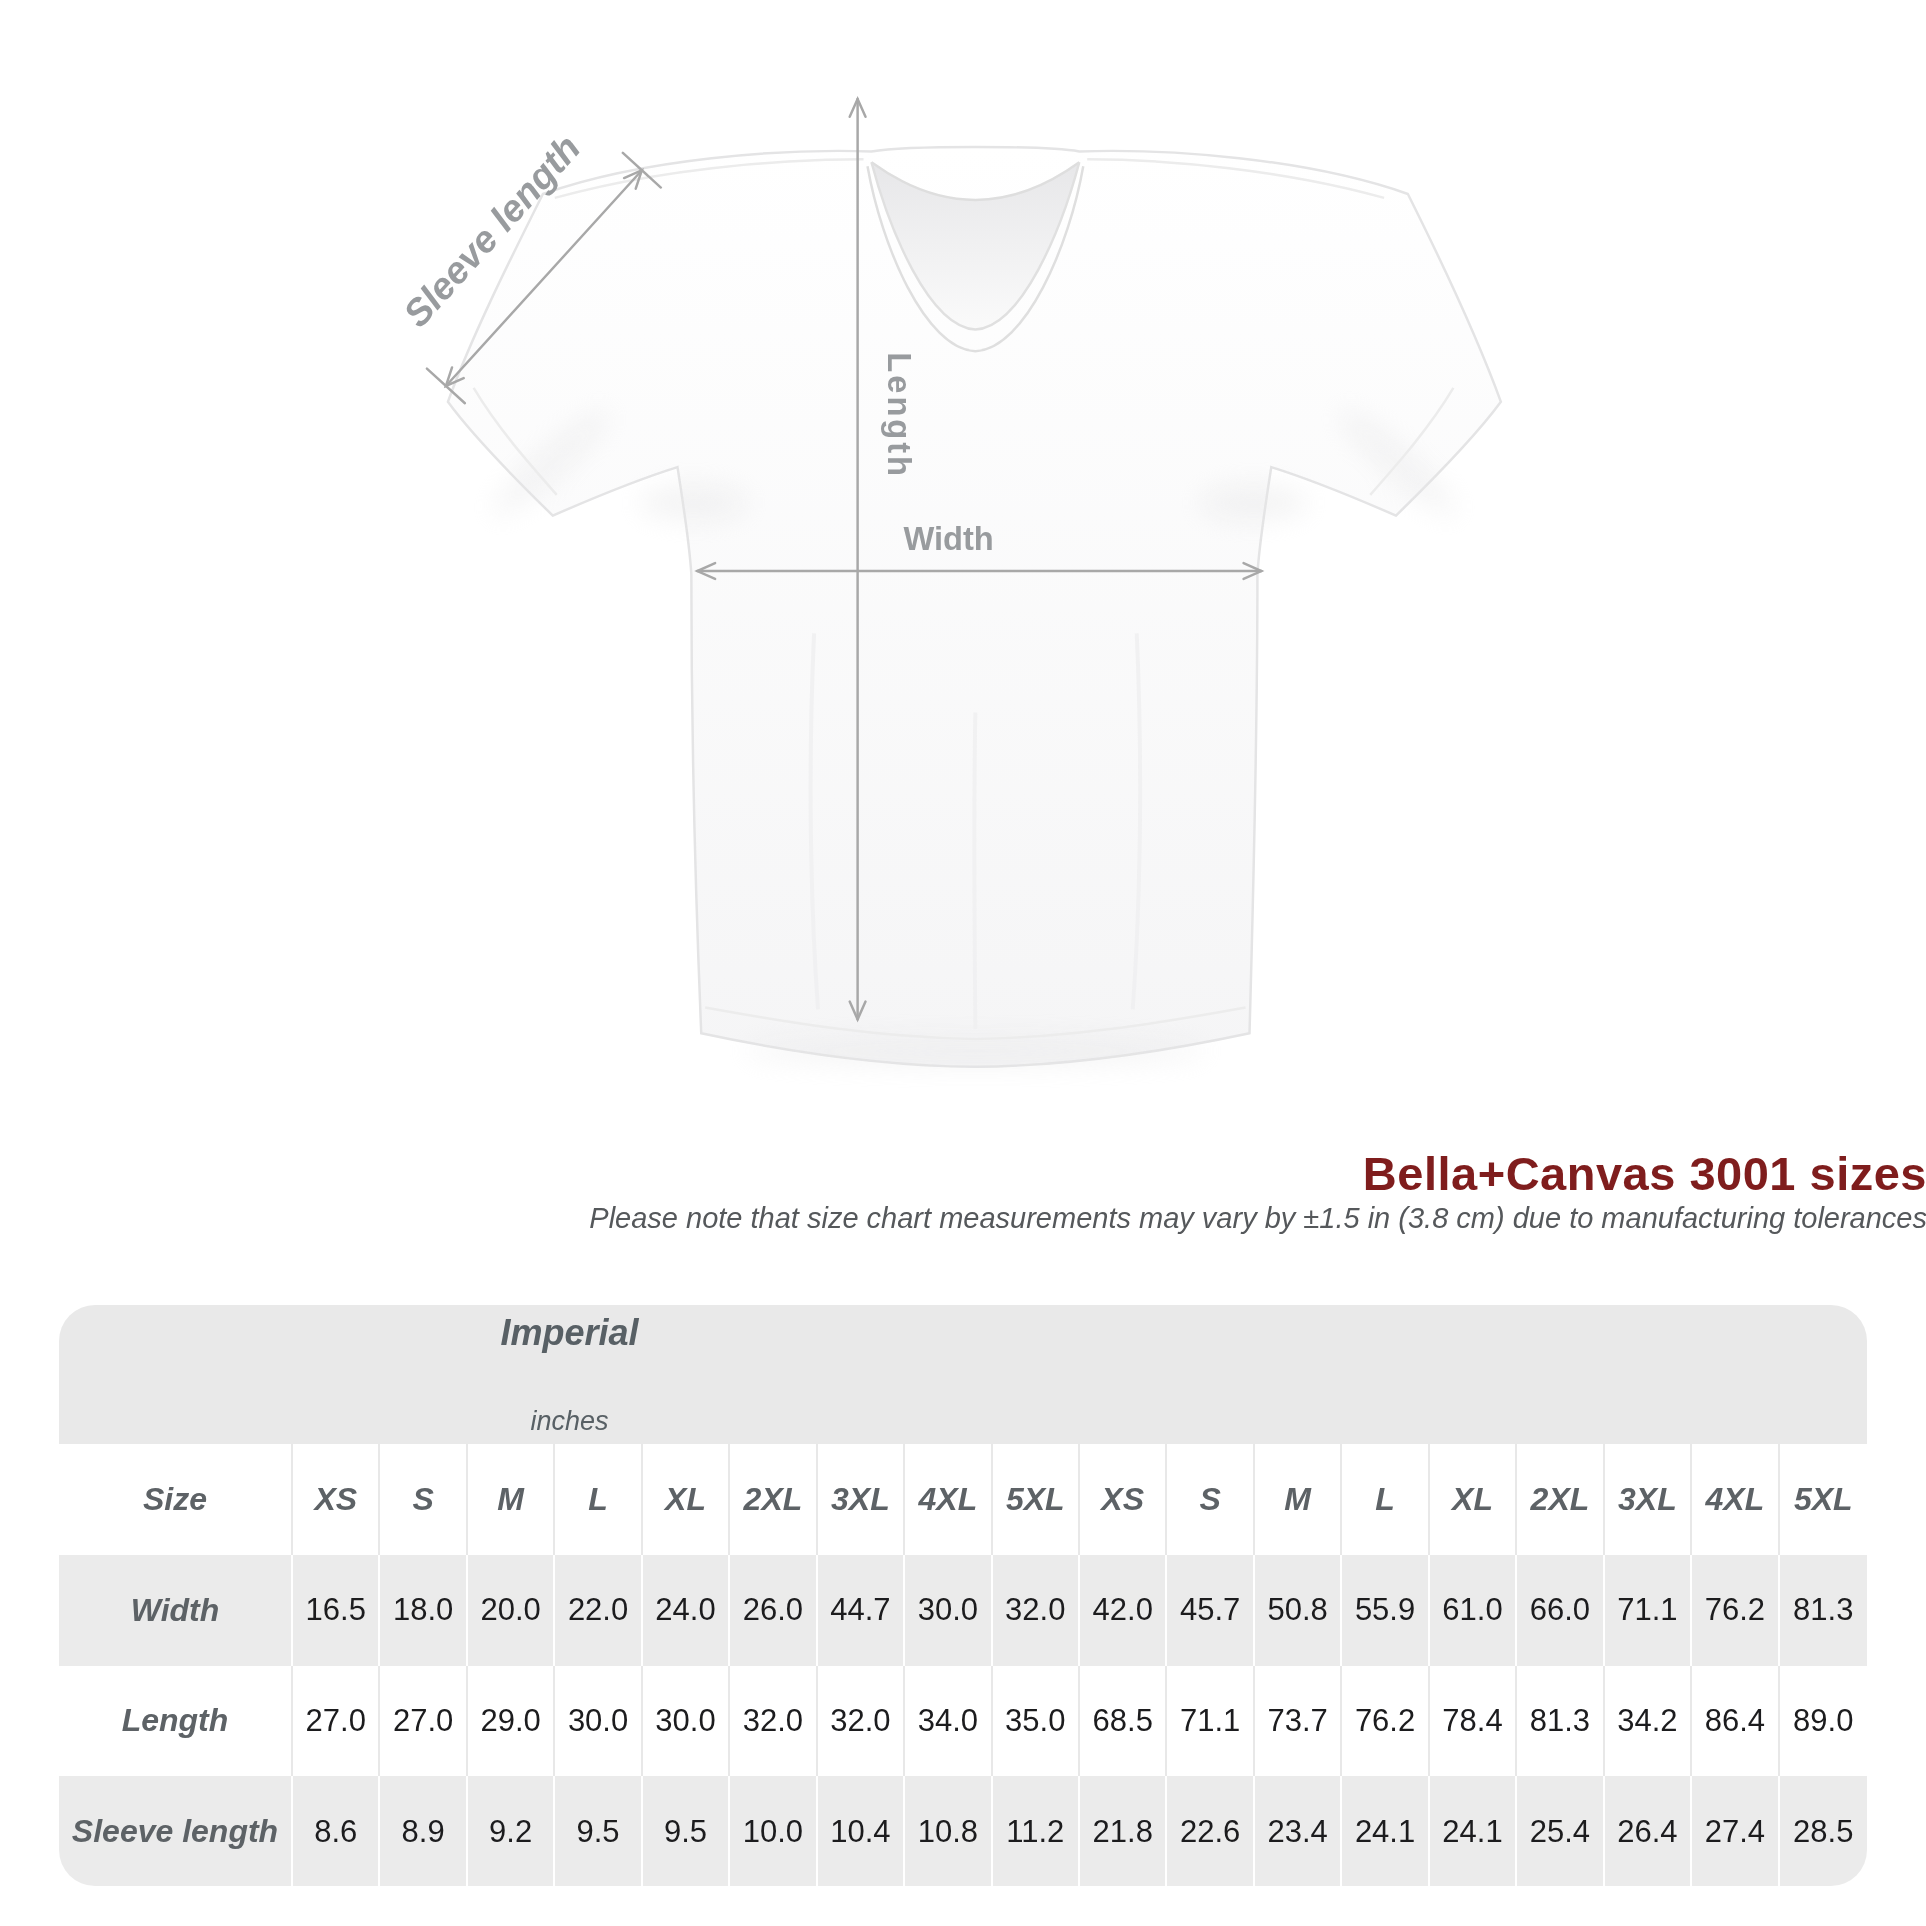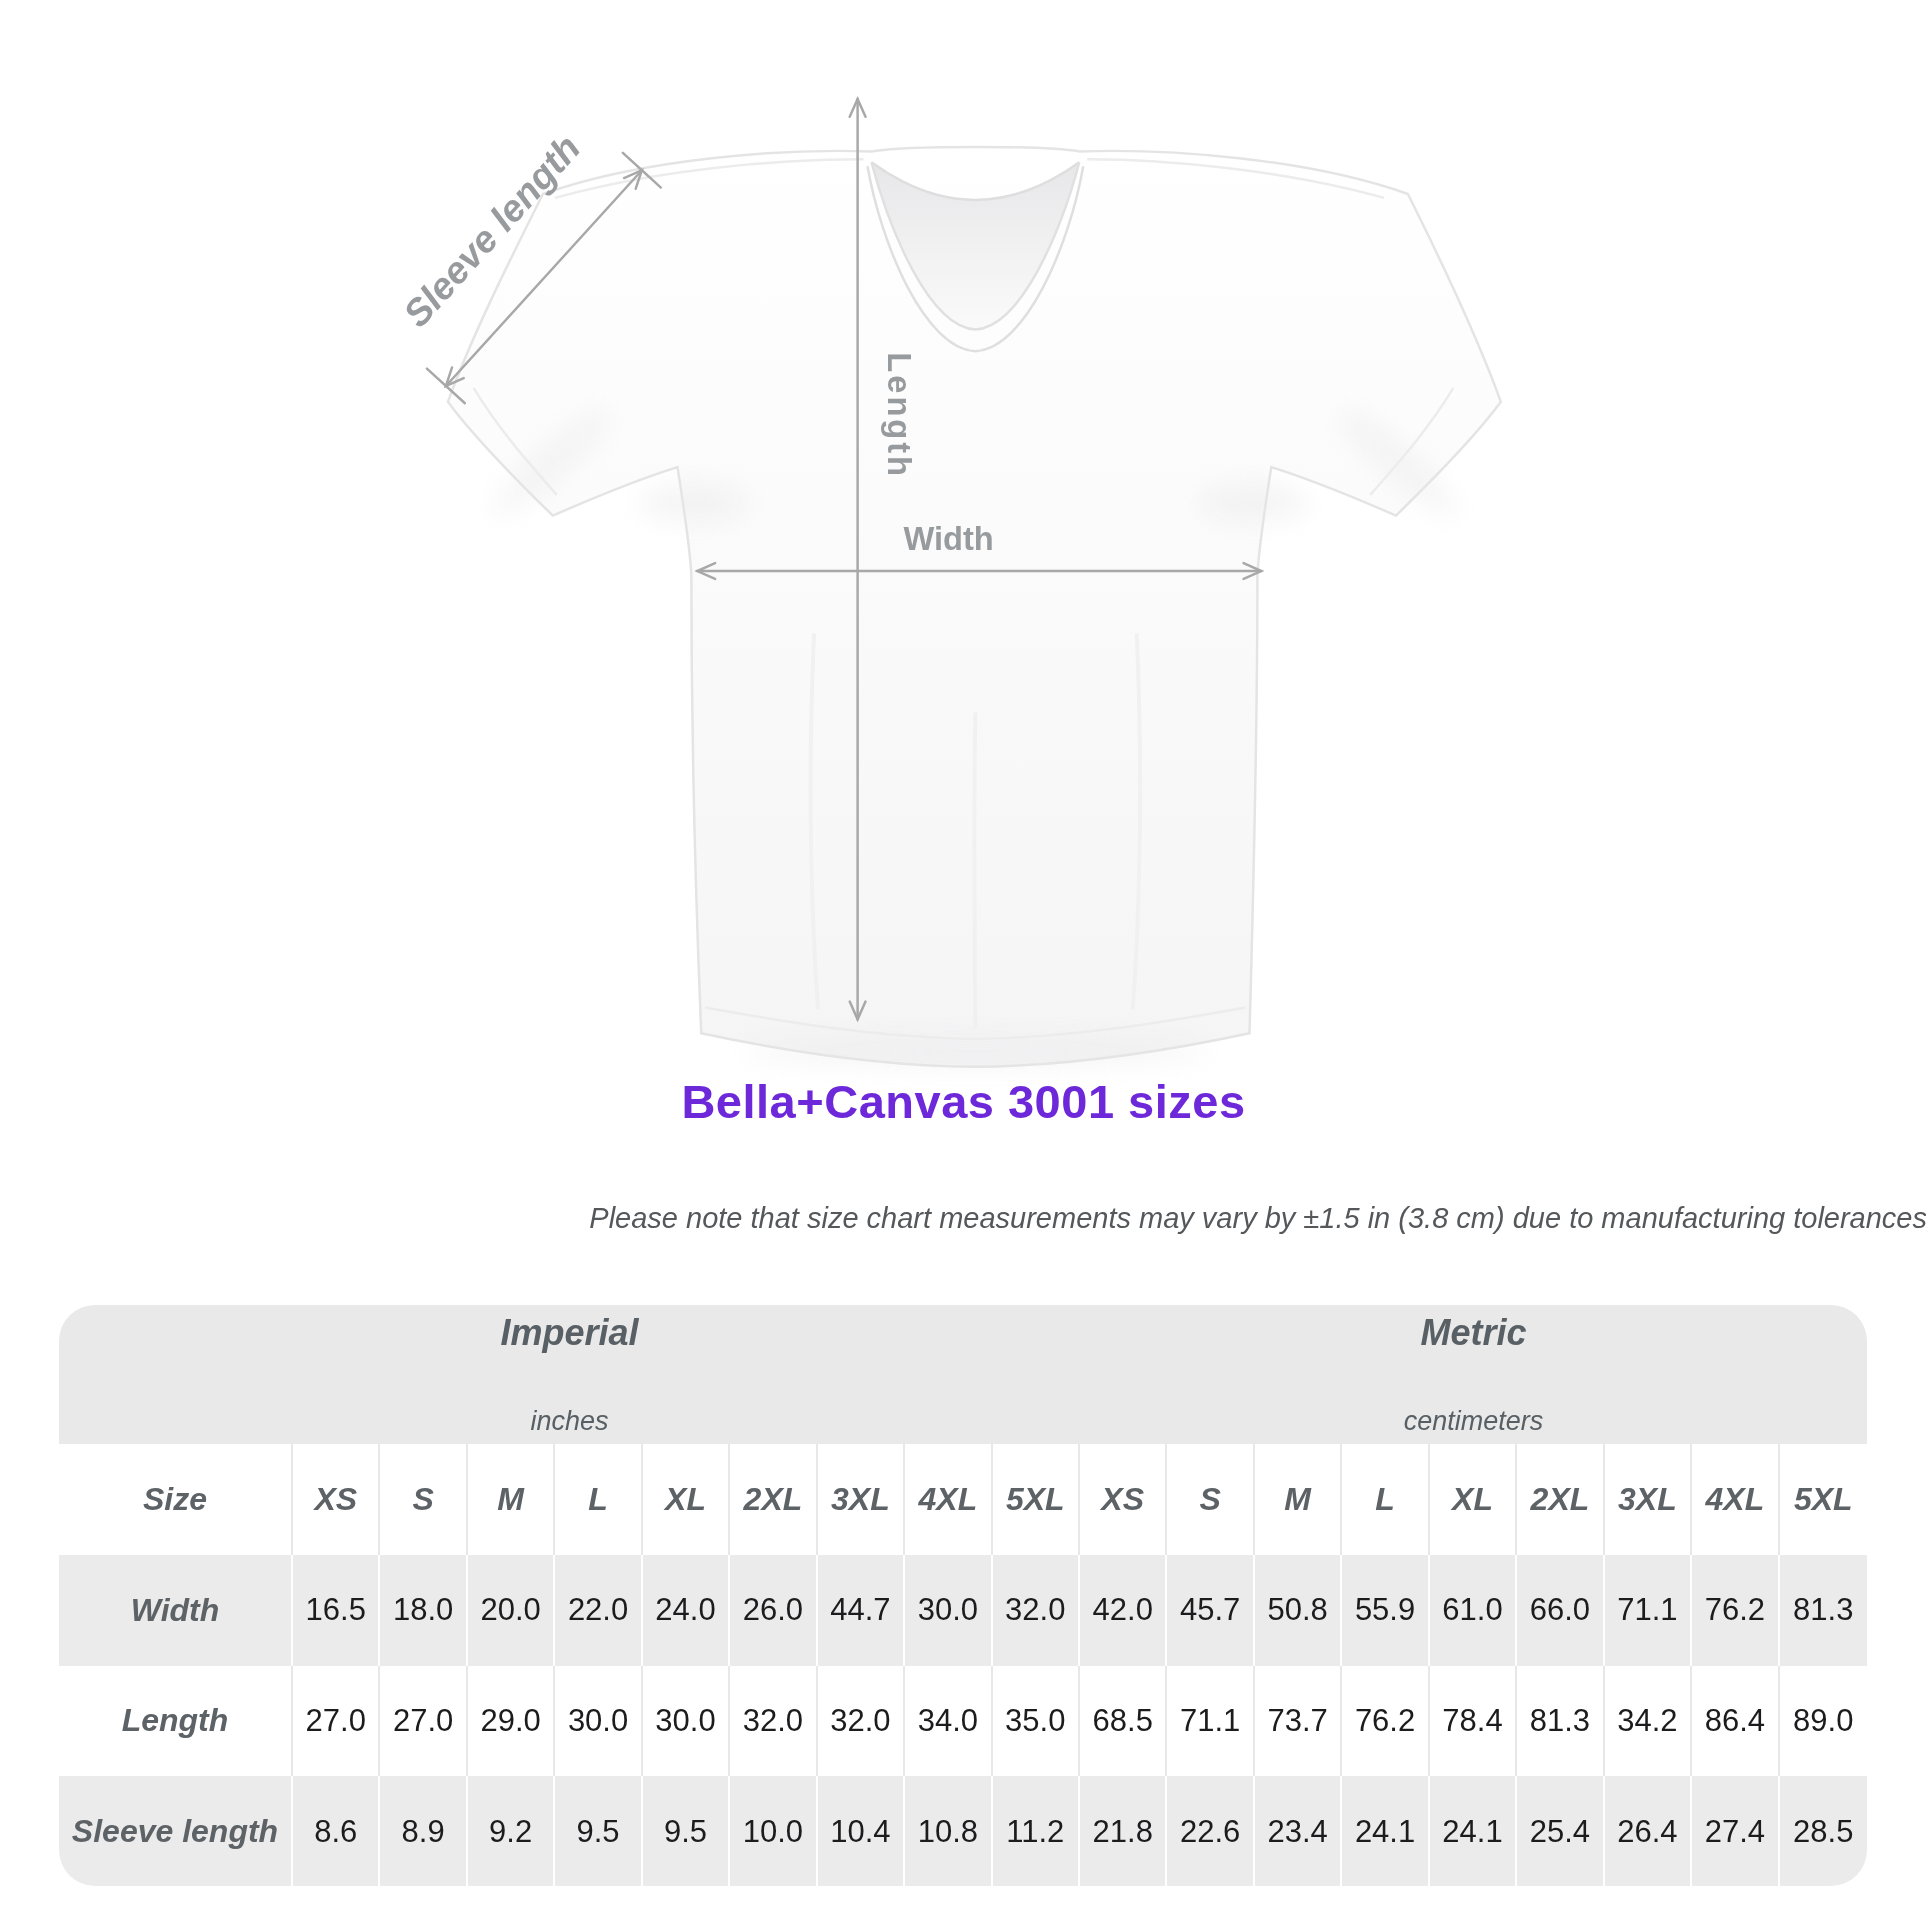--- a/index.html
+++ b/index.html
@@ -8,22 +8,22 @@
     font-family:"Liberation Sans",sans-serif;overflow:hidden;
   }
   
   .diagram-svg{position:absolute;left:0;top:0;}
   .anno-line{stroke:var(--anno-line,#a8a8a8);stroke-width:2.5;fill:none;stroke-linecap:round;}
   .anno-label{font-family:"Liberation Sans",sans-serif;font-weight:bold;font-size:33px;fill:var(--anno-text,#989b9e);}
   .anno-label.it{font-style:italic;font-size:38px;}
   .anno-label.sp{letter-spacing:3px;}
   
   .page-title{
-    position:absolute;left:0;top:1074px;width:100%;text-align:center;
-    font-size:47px;font-weight:bold;color:#6d28d9;letter-spacing:0.5px;
+    position:absolute;left:0;top:1146px;width:100%;text-align:right;
+    font-size:47px;font-weight:bold;color:#7f1d1d;letter-spacing:0.5px;
   }
   .page-subtitle{
     position:absolute;left:0;top:1202px;width:100%;text-align:right;
     font-size:29px;font-style:italic;color:#55585b;
   }
   
   .size-table{
     position:absolute;left:59px;top:1305px;width:1808px;height:581px;
     border-radius:36px;overflow:hidden;background:#fff;
   }
@@ -141,24 +141,20 @@
   </svg>
 
   <div class="page-title">Bella+Canvas 3001 sizes</div>
   <div class="page-subtitle">Please note that size chart measurements may vary by ±1.5 in (3.8 cm) due to manufacturing tolerances</div>
 
   <div class="size-table">
     <div class="band">
       <div class="band-group" style="grid-column:1/11">
         <div class="band-title">Imperial</div>
         <div class="band-sub">inches</div>
-      </div>
-      <div class="band-group" style="grid-column:11/20">
-        <div class="band-title">Metric</div>
-        <div class="band-sub">centimeters</div>
       </div>
     </div>
     <div class="trows" id="table-rows">
         <div class="trow white">
           <div class="cell hdr">Size</div>
           <div class="cell hdr">XS</div>
           <div class="cell hdr">S</div>
           <div class="cell hdr">M</div>
           <div class="cell hdr">L</div>
           <div class="cell hdr">XL</div>

